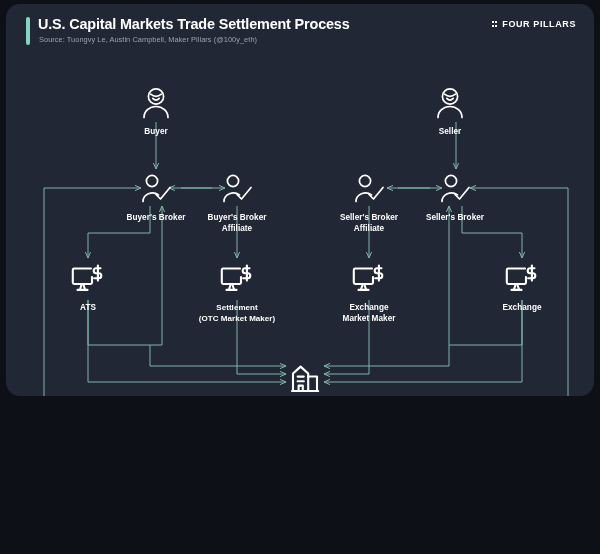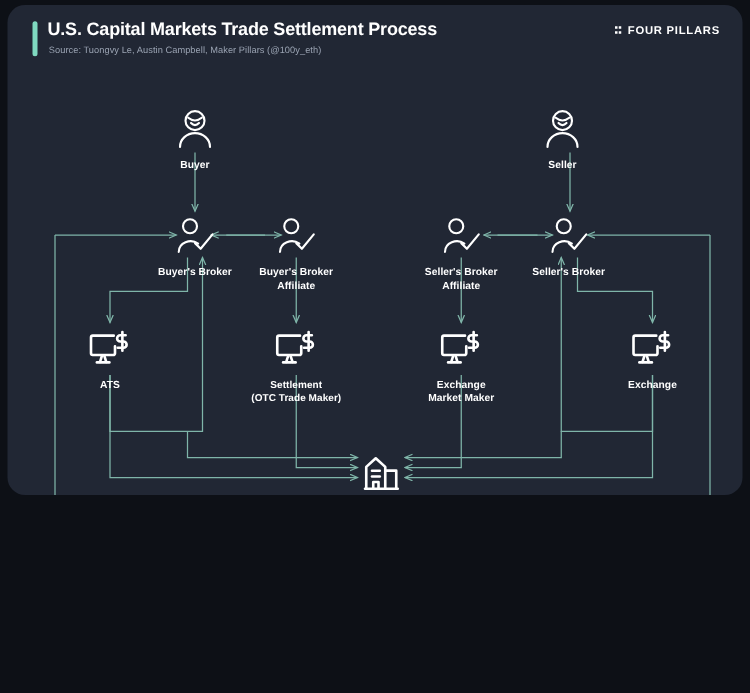--- a/index.html
+++ b/index.html
@@ -213,21 +213,21 @@
           <path d="M21 4.5 H4.2 a1.4 1.4 0 0 0 -1.4 1.4 V18.6 a1.4 1.4 0 0 0 1.4 1.4 H20.6 a1.4 1.4 0 0 0 1.4 -1.4 V13"></path>
           <path d="M11.6 20.5 L10 25.5"></path>
             <path d="M13.4 20.5 L15 25.5"></path>
           <path d="M7.5 25.9 H17.5"></path>
           <path d="M30.5 4.2 h-4.3 a2.5 2.5 0 0 0 0 5 h2.6 a2.5 2.5 0 0 1 0 5 h-4.6"></path>
           <path d="M27.9 1.6 V16.6"></path>
         </svg>
       </div>
       <div class="cap small">
         <span>Settlement</span><br>
-        <span>(OTC Trade Maker)</span>
+        <span>(OTC Market Maker)</span>
       </div>
     </div>
 
     <div class="node" style="left:363px;top:200px;">
       <div class="glyph">
         <svg width="36" height="30" viewBox="0 0 36 30" fill="none" stroke="#ffffff" stroke-width="2.1" stroke-linecap="round" stroke-linejoin="round">
           <path d="M21 4.5 H4.2 a1.4 1.4 0 0 0 -1.4 1.4 V18.6 a1.4 1.4 0 0 0 1.4 1.4 H20.6 a1.4 1.4 0 0 0 1.4 -1.4 V13"></path>
           <path d="M11.6 20.5 L10 25.5"></path>
             <path d="M13.4 20.5 L15 25.5"></path>
           <path d="M7.5 25.9 H17.5"></path>

